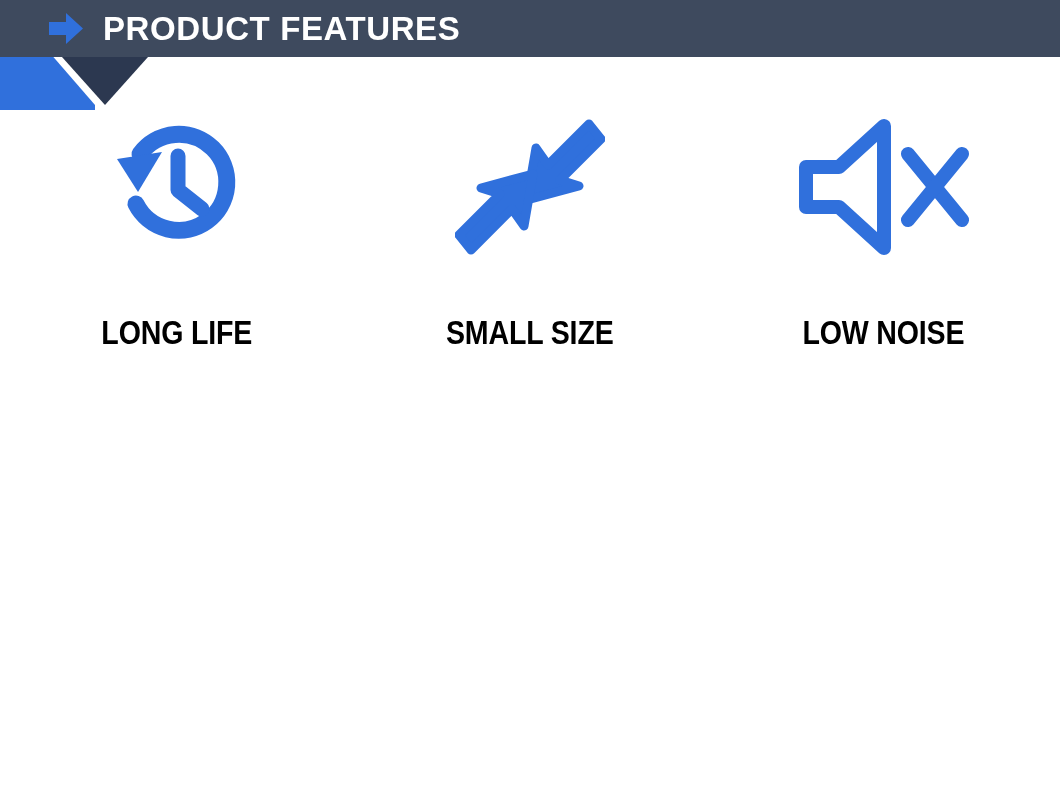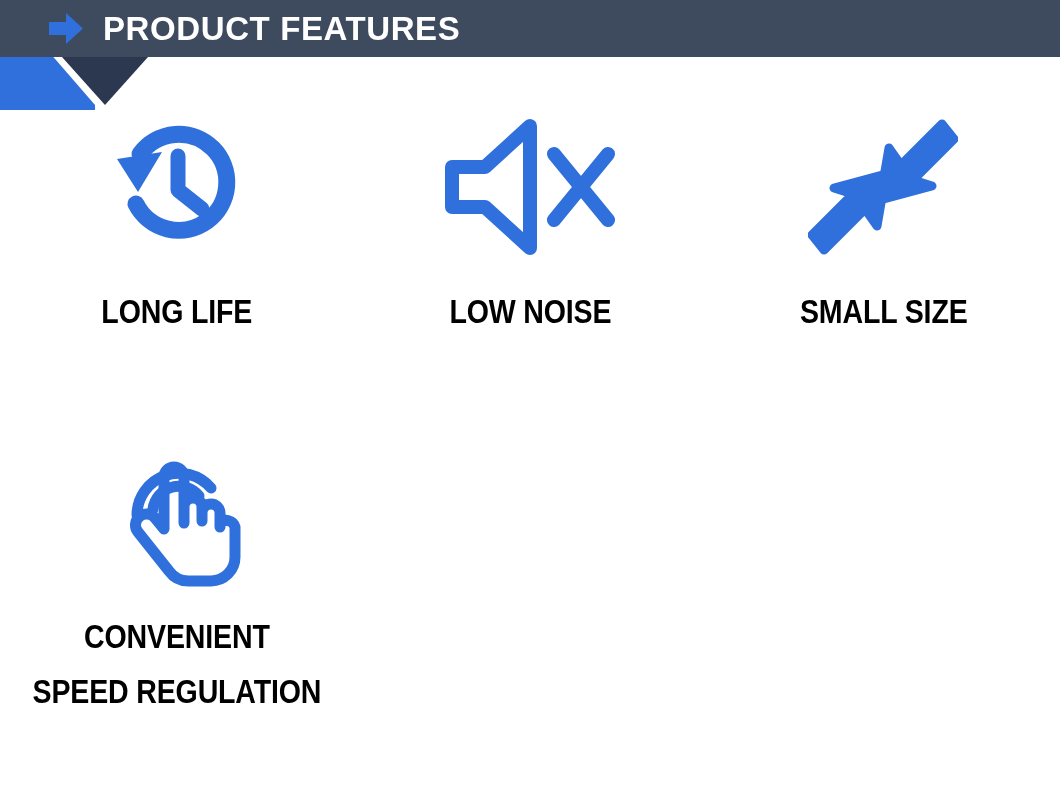--- a/index.html
+++ b/index.html
@@ -80,20 +80,21 @@
     display: flex;
   }
   .feature-row.row-top { top: 55px; }
   .feature-row.row-bottom { top: 380px; }
 
   .feature-cell {
     width: 353.33px;
     display: flex;
     flex-direction: column;
     align-items: center;
+    gap: 21px;
   }
 
   .feature-icon {
     height: 150px;
     display: flex;
     align-items: center;
     justify-content: center;
   }
   .feature-icon svg { display: block; }
 
@@ -152,72 +153,44 @@
           <g fill="none" stroke="#3070dc" stroke-width="15" stroke-linecap="round" stroke-linejoin="round">
             <path d="M 76 44 L 76 78 L 100 97"></path>
           </g>
         </svg>
       </div>
       <div class="feature-label">LONG LIFE</div>
     </div>
 
     <div class="feature-cell">
       <div class="feature-icon">
+        <svg width="150" height="150" viewBox="0 0 150 150">
+
+          <path d="M 134 12 L 146 27 L 105 68 L 124 74 L 72 88 L 81 36 L 93 53 Z" fill="#3070dc" stroke="#3070dc" stroke-width="9" stroke-linejoin="round"></path>
+
+          <path d="M 16 138 L 4 123 L 45 82 L 26 76 L 78 62 L 69 114 L 57 97 Z" fill="#3070dc" stroke="#3070dc" stroke-width="9" stroke-linejoin="round"></path>
+        </svg>
+      </div>
+      <div class="feature-label">SMALL SIZE</div>
+    </div>
+
+    <div class="feature-cell">
+      <div class="feature-icon">
         <svg width="175" height="150" viewBox="0 0 175 150">
           <g fill="none" stroke="#3070dc" stroke-width="14" stroke-linejoin="round" stroke-linecap="round">
             <path d="M 10 55 L 43 55 L 88 14 L 88 136 L 43 95 L 10 95 Z"></path>
             <path d="M 112 42 L 166 108"></path>
             <path d="M 166 42 L 112 108"></path>
           </g>
         </svg>
       </div>
       <div class="feature-label">LOW NOISE</div>
     </div>
 
-    <div class="feature-cell">
-      <div class="feature-icon">
-        <svg width="150" height="150" viewBox="0 0 150 150">
-
-          <path d="M 134 12 L 146 27 L 105 68 L 124 74 L 72 88 L 81 36 L 93 53 Z" fill="#3070dc" stroke="#3070dc" stroke-width="9" stroke-linejoin="round"></path>
-
-          <path d="M 16 138 L 4 123 L 45 82 L 26 76 L 78 62 L 69 114 L 57 97 Z" fill="#3070dc" stroke="#3070dc" stroke-width="9" stroke-linejoin="round"></path>
-        </svg>
-      </div>
-      <div class="feature-label">SMALL SIZE</div>
-    </div>
-
   </div>
 
   <div class="feature-row row-bottom">
 
-    <div class="feature-cell">
-      <div class="feature-icon">
-        <svg width="140" height="150" viewBox="0 0 140 150">
-          <g fill="none" stroke="#3070dc" stroke-width="11" stroke-linecap="round" stroke-linejoin="round">
-
-            <path d="M 30 78 A 42 42 0 0 1 104 51"></path>
-            <path d="M 46 72 A 26 26 0 0 1 92 59"></path>
-
-            <path d="M 57 40
-                     A 10 10 0 0 1 77 40
-                     L 77 86
-                     L 77 70 A 9 9 0 0 1 95 70 L 95 84
-                     L 95 76 A 9 9 0 0 1 113 76 L 113 90
-                     L 113 86 A 9 9 0 0 1 128 90
-                     L 128 120
-                     A 24 24 0 0 1 104 144
-                     L 82 144
-                     A 24 24 0 0 1 62 134
-                     L 31 95
-                     A 11 11 0 0 1 48 81
-                     L 57 92
-                     Z"></path>
-          </g>
-        </svg>
-      </div>
-      <div class="feature-label two-line">CONVENIENT
-SPEED REGULATION</div>
-    </div>
 
 
 
   </div>
 </div>
 
 </body></html>

